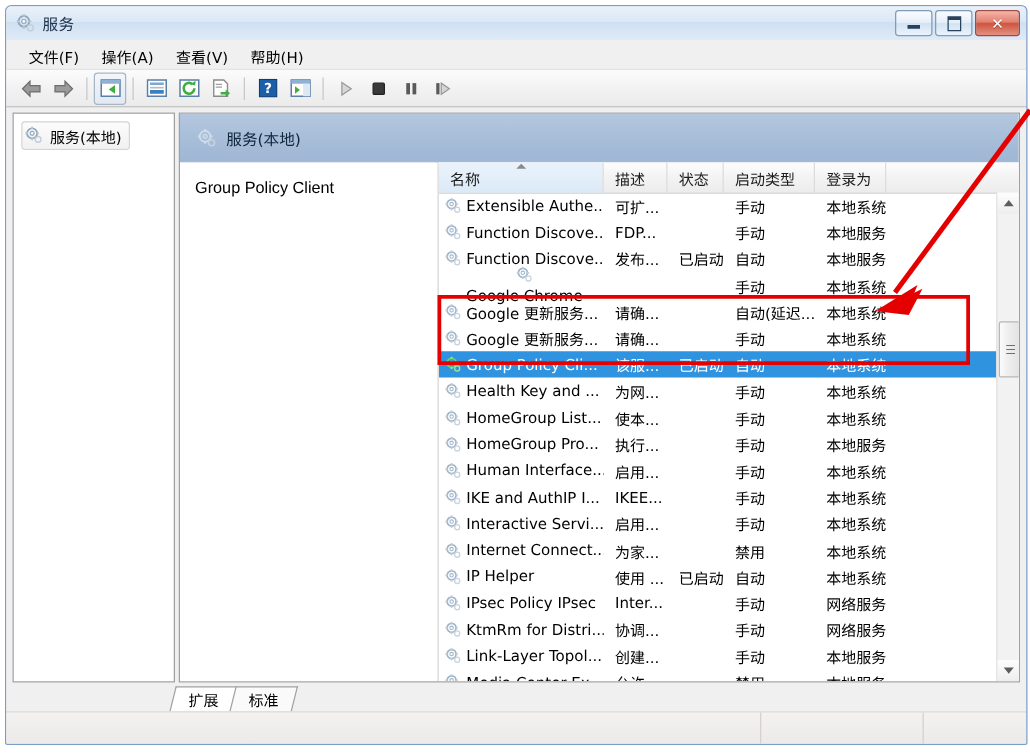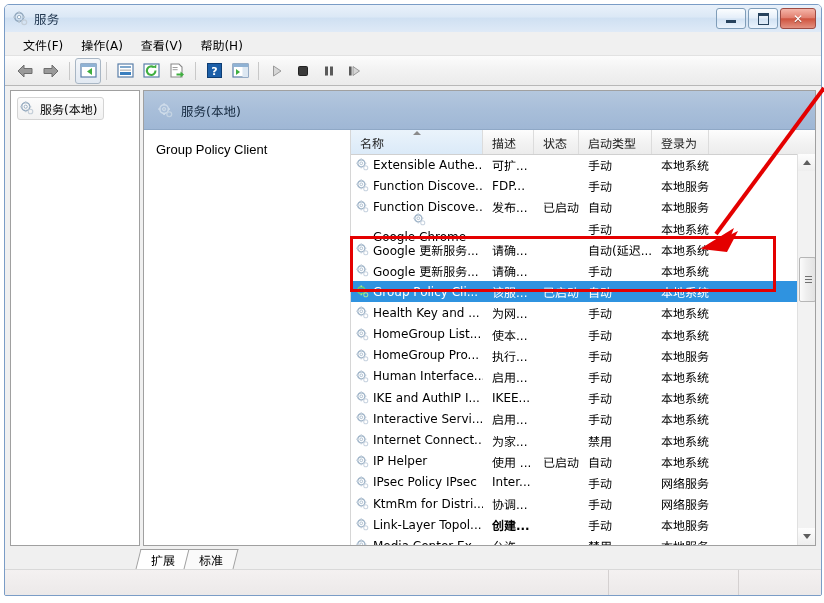--- a/index.html
+++ b/index.html
@@ -791,21 +791,21 @@
                       <rect x="5.6" y="0.4" width="1.8" height="2.1"></rect>
                       <rect x="5.6" y="10.6" width="1.8" height="2.1"></rect>
                       <rect x="0.4" y="5.6" width="2.1" height="1.8"></rect>
                       <rect x="10.6" y="5.6" width="2.1" height="1.8"></rect>
                     </g>
                     <circle cx="12" cy="12" r="2.5" fill="none" stroke="#c9d4e0" stroke-width="1.3"></circle>
                   </svg>
                 </span>
                 <span>Link-Layer Topol...</span>
               </div>
-              <div class="cell" style="width: 51px; font-weight: bold;"><span>创建...</span></div>
+              <div class="cell" style="width: 51px;"><span>创建...</span></div>
               <div class="cell" style="width: 45px;"><span></span></div>
               <div class="cell" style="width: 73px;"><span>手动</span></div>
               <div class="cell" style="width: 57px;"><span>本地服务</span></div>
             </div>
             <div class="row">
               <div class="cell name" style="width: 132px;">
                 <span style="display: inline-flex;">
                   <svg width="13" height="13" viewBox="0 0 16 16">
                     <circle cx="6.5" cy="6.5" r="4.4" fill="none" stroke="#9fb4c8" stroke-width="1.7"></circle>
                     <circle cx="6.5" cy="6.5" r="1.7" fill="#ffffff" stroke="#9fb4c8" stroke-width="1"></circle>

